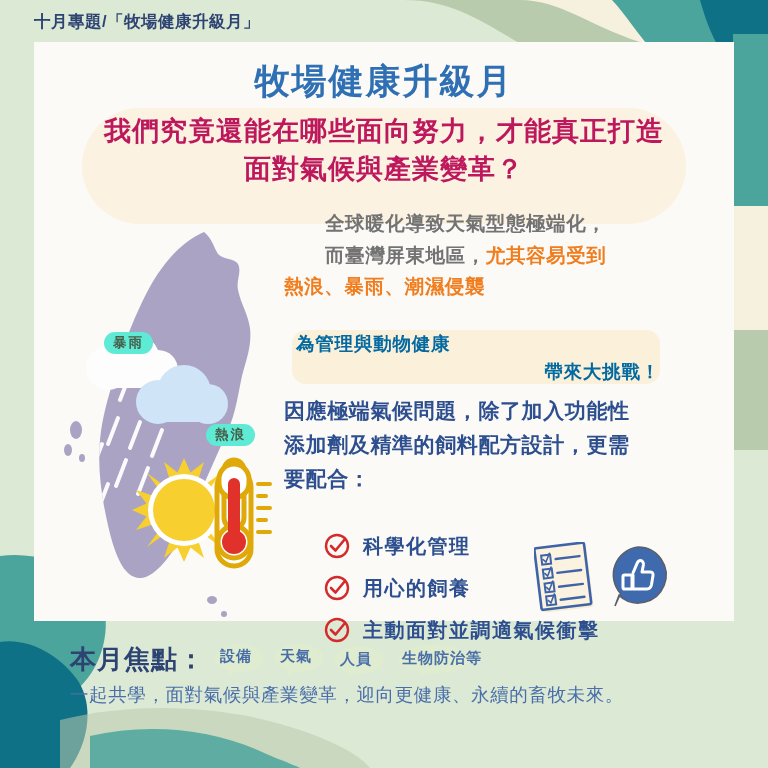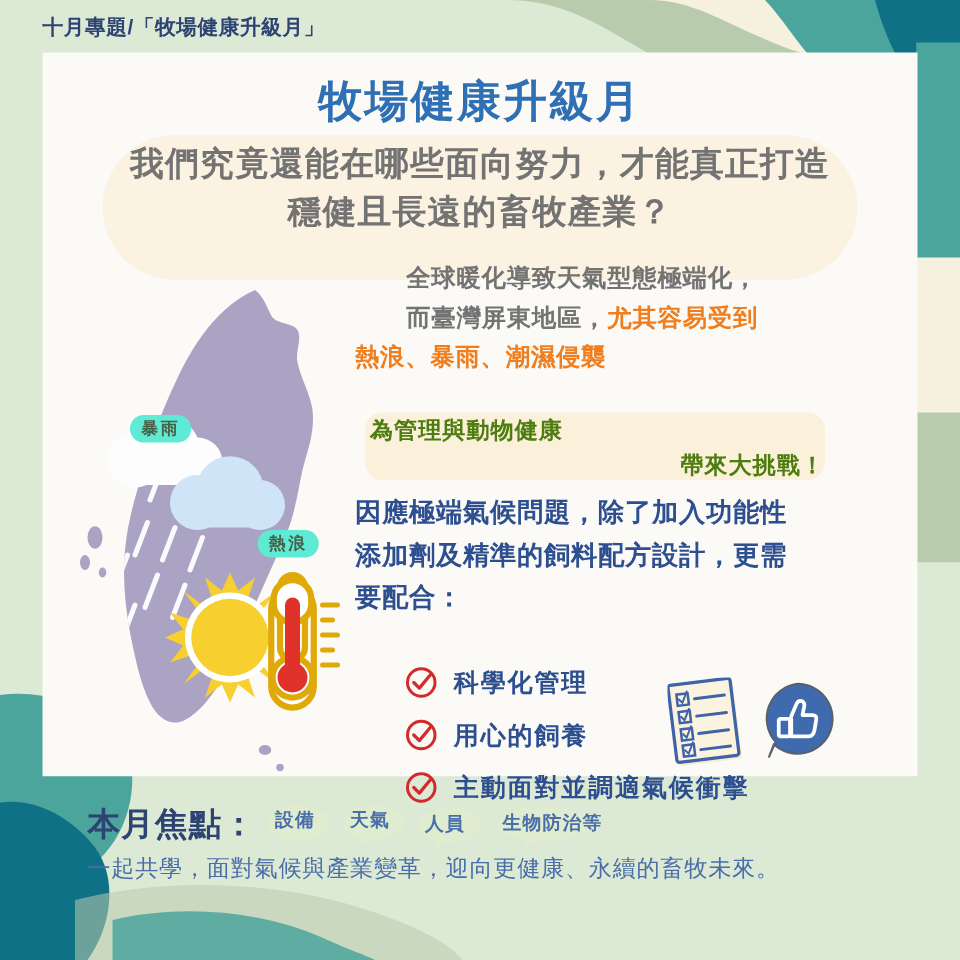--- a/index.html
+++ b/index.html
@@ -33,21 +33,21 @@
   .main-title{
     position:absolute;left:0;top:16px;width:700px;text-align:center;
     font-size:35px;font-weight:bold;color:#2f6fb3;letter-spacing:2px;
   }
   .subtitle-bg{
     position:absolute;left:48px;top:66px;width:604px;height:116px;
     background:#fbf2e2;border-radius:58px;
   }
   .subtitle{
     position:absolute;left:30px;top:70px;width:640px;text-align:center;
-    font-size:27px;font-weight:bold;color:#737373;line-height:1.42;
+    font-size:27px;font-weight:bold;color:#be185d;line-height:1.42;
     letter-spacing:1px;
   }
 
   
   .map-wrap{position:absolute;left:22px;top:176px;width:270px;height:420px;}
   .map-svg{position:absolute;left:0;top:0;}
   .map-tag{
     position:absolute;font-size:13.5px;font-weight:bold;color:#47604a;
     letter-spacing:2px;padding:2px 9px;border-radius:11px;
     background:#5eead4;white-space:nowrap;
@@ -64,21 +64,21 @@
   }
   .c-blue{color:#737373;margin-left:41px;}
   .c-orange{color:#f07d1e;}
 
   .hl-bg{
     position:absolute;left:258px;top:288px;width:368px;height:54px;
     background:#fbf0da;border-radius:14px;
   }
   .para-b{
     top:288px;left:262px;width:380px;
-    font-size:18.5px;font-weight:bold;color:#4d7c0f;line-height:1.5;
+    font-size:18.5px;font-weight:bold;color:#0369a1;line-height:1.5;
     letter-spacing:.8px;
   }
   .para-b .ln2{display:block;text-align:right;padding-right:16px;}
 
   .para-c{
     top:352px;font-size:21px;font-weight:bold;color:#2d4f8f;
     line-height:1.62;letter-spacing:.6px;
   }
 
   
@@ -138,21 +138,21 @@
 
   <div class="eyebrow">十月專題/「牧場健康升級月」</div>
 
   <div class="card">
 
     <div class="main-title">牧場健康升級月</div>
 
     <div class="subtitle-bg"></div>
     <div class="subtitle">
       <span>我們究竟還能在哪些面向努力，才能真正打造</span><br>
-      <span>穩健且長遠的畜牧產業？</span>
+      <span>面對氣候與產業變革？</span>
     </div>
 
     <div class="map-wrap">
       <svg class="map-svg" width="270" height="420" viewBox="0 0 270 420">
         <defs>
           <clipPath id="tw-clip">
             <path d="M148,14 C156,20 158,30 162,36 C168,42 178,40 182,46
                      C186,54 180,62 182,72 C185,86 192,96 194,110
                      C196,128 190,142 186,158 C182,176 180,194 172,212
                      C164,230 156,248 148,266 C140,286 134,306 124,322

